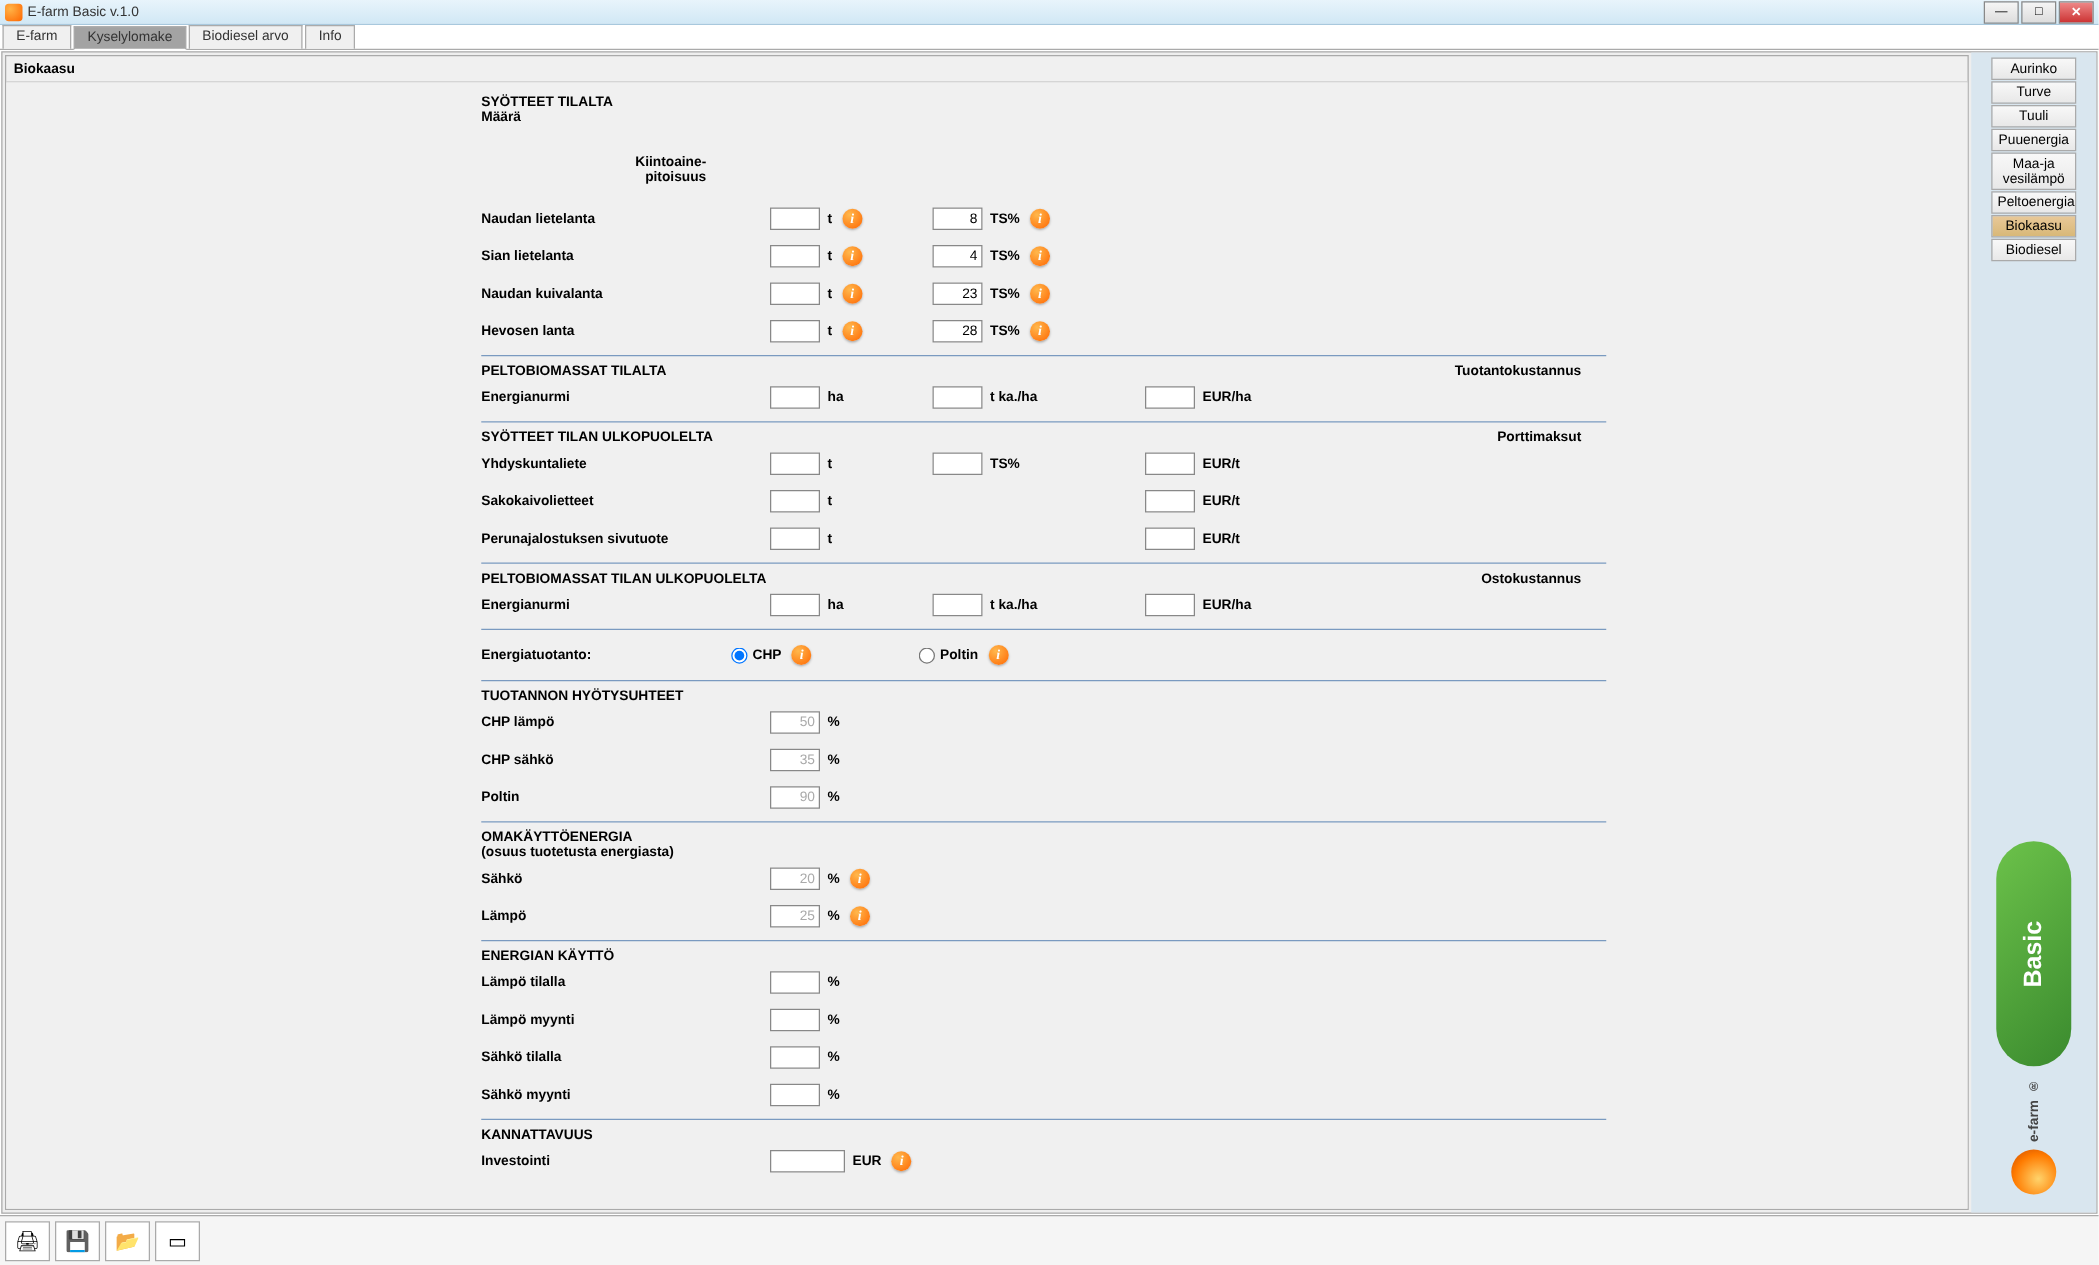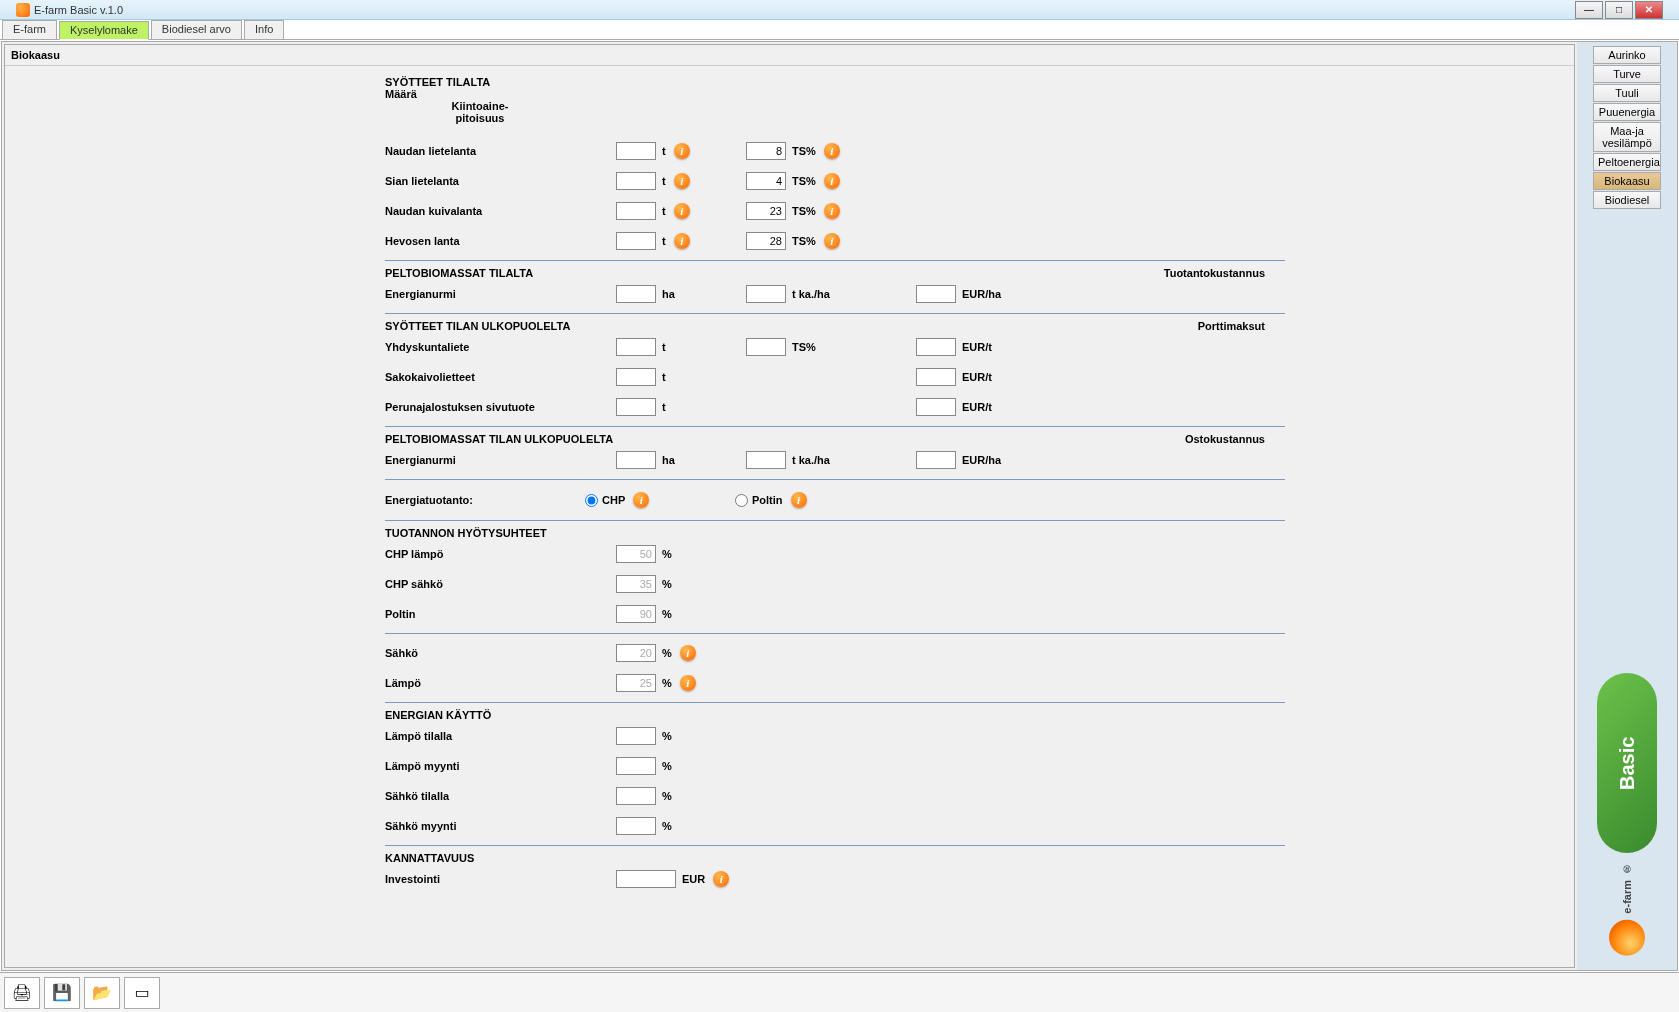--- a/index.html
+++ b/index.html
@@ -1,47 +1,47 @@
 <!DOCTYPE html>
 <html><head>
 <meta charset="utf-8">
 <style>
 * { margin: 0; padding: 0; box-sizing: border-box; font-family: Arial, sans-serif; font-size: 11px; }
 body { background: #fff; overflow: hidden; }
 
 .window { width: 1679px; height: 1012px; display: flex; flex-direction: column; }
 
 
-.titlebar { height: 20px; background: linear-gradient(#e8f4fb, #d1e8f5); display: flex; align-items: center; padding: 0 16px; border-bottom: 1px solid #a8c8dd; justify-content: space-between; }
+.titlebar { height: 20px; background: linear-gradient(#e8f4fb, #d1e8f5); display: flex; align-items: center; padding: 0 4px; border-bottom: 1px solid #a8c8dd; justify-content: space-between; }
 .titlebar-icon { width: 14px; height: 14px; background: radial-gradient(circle at 30% 30%, #ffb347, #ff6600); border-radius: 3px; margin-right: 4px; }
 .titlebar-text { color: #333; font-size: 11px; }
 .titlebar-buttons { margin-left: auto; display: flex; gap: 2px; }
 .tb-btn { width: 28px; height: 18px; border: 1px solid #888; background: linear-gradient(#f5f5f5, #ddd); display: flex; align-items: center; justify-content: center; font-size: 10px; cursor: pointer; }
 .tb-btn.close { background: linear-gradient(#e88, #c33); color: #fff; font-weight: bold; }
 
 
 .tabbar { height: 20px; background: #fff; display: flex; border-bottom: 1px solid #aaa; padding-left: 2px; }
 .tab { padding: 2px 10px; border: 1px solid #aaa; border-bottom: none; background: #f0f0f0; margin-right: 2px; cursor: pointer; font-size: 11px; color: #333; }
-.tab.active { background: #bef264; border-bottom: 1px solid #fff; position: relative; top: 1px; }
+.tab.active { background: #a3a3a3; border-bottom: 1px solid #fff; position: relative; top: 1px; }
 
 
 .main { flex: 1; display: flex; background: #eee; border: 1px solid #aaa; margin: 1px; }
 
 
 .content-wrap { flex: 1; display: flex; flex-direction: column; border: 1px solid #aaa; background: #f0f0f0; margin: 2px; }
 .content-title { font-weight: bold; padding: 4px 6px; font-size: 11px; border-bottom: 1px solid #ccc; }
 .content-body { flex: 1; overflow-y: scroll; padding: 10px 40px; background: #f0f0f0; position: relative; }
 
 
 .form-area { width: 900px; margin-left: 340px; }
 .section-hr { border: none; border-top: 1px solid #7a9ac0; margin: 4px 0; }
 .hdr-row { display: flex; margin-bottom: 12px; font-weight: bold; font-size: 11px; flex-direction: column; }
 .hdr-label { width: 200px; }
 .hdr-col1 { width: 120px; }
-.hdr-col2 { width: 180px; text-align: center; padding-left: 10px; }
+.hdr-col2 { width: 180px; text-align: right; padding-left: 10px; margin-top: 24px; }
 
 .row { display: flex; align-items: center; height: 30px; }
 .lbl { width: 231px; font-weight: bold; font-size: 11px; }
 .col-input { width: 120px; display: flex; align-items: center; gap: 4px; }
 .col-input2 { width: 180px; display: flex; align-items: center; gap: 4px; padding-left: 10px; }
 .col-input3 { width: 120px; display: flex; align-items: center; gap: 4px; }
 
 input[type="text"] { width: 40px; height: 18px; border: 1px solid #888; padding: 1px 3px; font-size: 11px; text-align: right; background: #fff; }
 input[type="text"].wide { width: 60px; }
 input[type="text"]:disabled { background: #fff; color: #aaa; }
@@ -280,20 +280,23 @@
             </div>
           <div class="row">
               <div class="lbl">Poltin</div>
               <div class="col-input">
                 <input type="text" disabled="" value="90" style="">
                 <span class="unit">%</span>
               </div>
             </div>
 
           <hr class="section-hr">
+          <div class="section-head" style="text-transform:none;">
+              <span><span style="text-transform:uppercase;">OMAKÄYTTÖENERGIA</span><br><span class="sub">(osuus tuotetusta energiasta)</span></span>
+            </div>
           <div class="row">
               <div class="lbl">Sähkö</div>
               <div class="col-input">
                 <input type="text" disabled="" value="20" style="">
                 <span class="unit">%</span>
                 <span class="info-icon">i</span>
               </div>
             </div>
           <div class="row">
               <div class="lbl">Lämpö</div>

